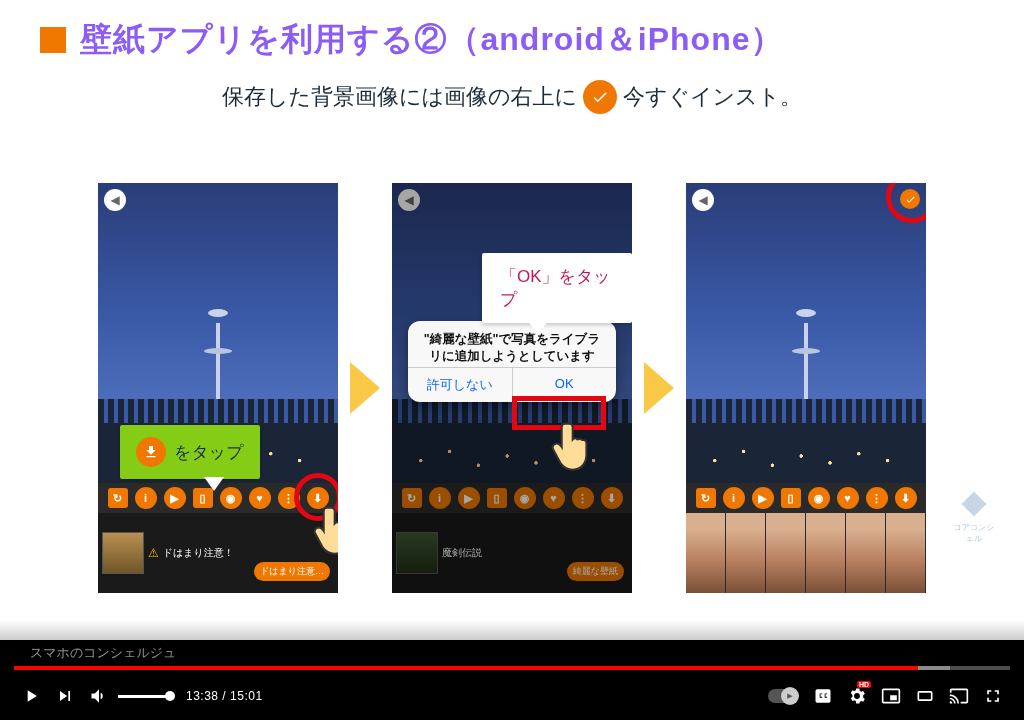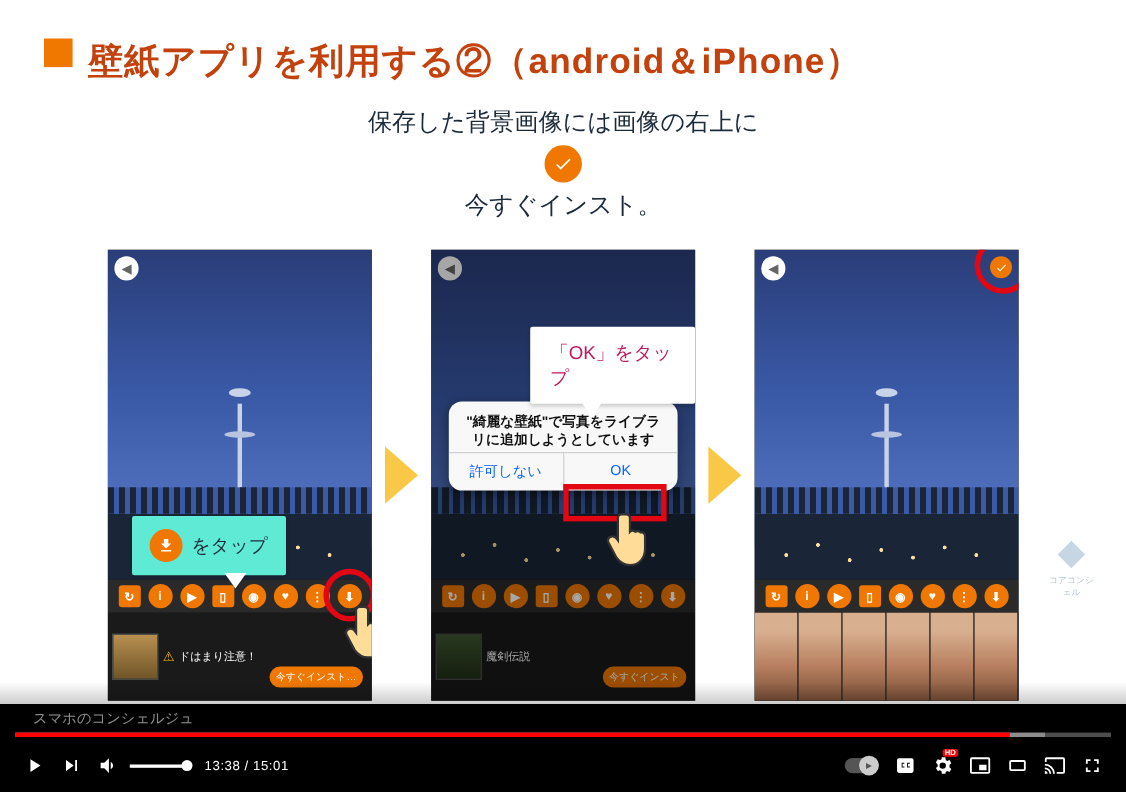--- a/index.html
+++ b/index.html
@@ -25,34 +25,32 @@
     gap: 14px;
     margin-bottom: 18px;
   }
   .slide-bullet {
     width: 26px; height: 26px;
     background: #f07800;
   }
   .slide-title {
     font-size: 32px;
     font-weight: 800;
-    color: #c2410c;
+    color: #8b5cf6;
     letter-spacing: 1px;
-    margin-top: 16px;
   }
   .subtitle {
     font-size: 22px;
     color: #1c2b3a;
     text-align: center;
     margin-bottom: 22px;
     display: flex;
     align-items: center;
     justify-content: center;
     gap: 6px;
-    flex-direction: column;
   }
   .check-badge {
     width: 34px; height: 34px;
     background: #f07800;
     border-radius: 50%;
     display: inline-flex;
     align-items: center;
     justify-content: center;
     color: #fff;
     font-weight: bold;
@@ -208,21 +206,21 @@
   }
   .face {
     flex:1;
     background: linear-gradient(#d8b090 20%, #b88060 60%, #7a5038 100%);
     border-right:1px solid #2a2a2a;
   }
   .callout1 {
     position: absolute;
     left: 22px;
     top: 242px;
-    background: #5eead4;
+    background: #84cc16;
     padding: 12px 16px;
     font-size: 17px;
     color: #1c2b3a;
     display: flex;
     align-items: center;
     gap: 8px;
     border-radius: 2px;
     box-shadow: 0 2px 4px rgba(0,0,0,.15);
     z-index: 5;
   }
@@ -417,21 +415,21 @@
         <div class="tb-btn">⋮</div>
         <div class="tb-btn">⬇</div>
       </div>
 
       <div class="banner">
         <div class="banner-thumb"></div>
         <div class="banner-warning">
           <span class="tri">⚠</span>
           <span>ドはまり注意！</span>
         </div>
-        <div class="banner-cta">今すぐインスト…</div>
+        <div class="banner-cta">ドはまり注意…</div>
       </div>
 
       <div class="callout1">
         <span class="dl-icon">
           <svg viewBox="0 0 24 24" width="16" height="16" fill="#fff">
               <path d="M5 20h14v-2H5v2zM19 9h-4V3H9v6H5l7 7 7-7z"></path>
             </svg>
         </span>
         <span>をタップ</span>
       </div>
@@ -464,21 +462,21 @@
         <div class="tb-btn">♥</div>
         <div class="tb-btn">⋮</div>
         <div class="tb-btn">⬇</div>
       </div>
 
       <div class="banner">
         <div class="banner-thumb" style="background:linear-gradient(#405830,#203018);"></div>
         <div class="banner-warning">
           <span>魔剣伝説</span>
         </div>
-        <div class="banner-cta">今すぐインスト</div>
+        <div class="banner-cta">綺麗な壁紙</div>
       </div>
 
       <div class="dialog">
         <div class="dialog-title">"綺麗な壁紙"で写真をライブラリに追加しようとしています</div>
         <div class="dialog-buttons">
           <div class="dialog-btn">許可しない</div>
           <div class="dialog-btn">OK</div>
         </div>
       </div>
       <div class="callout2">「OK」をタップ</div>

